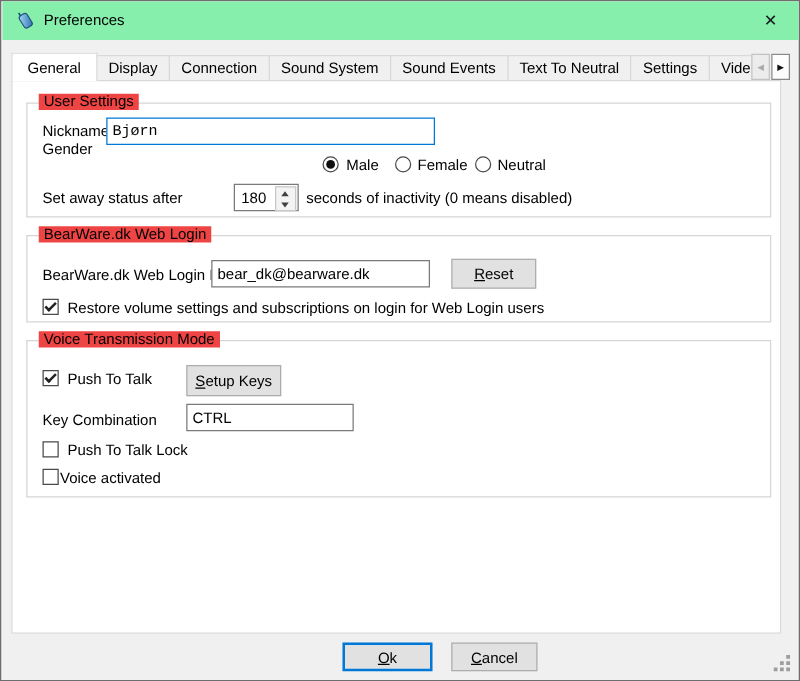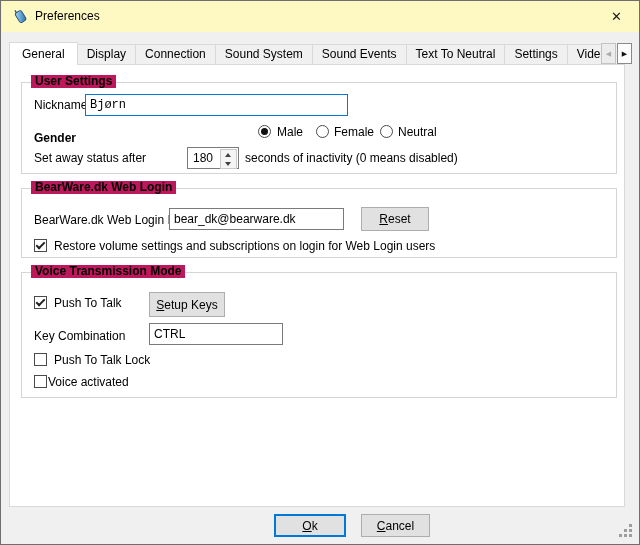--- a/index.html
+++ b/index.html
@@ -3,21 +3,21 @@
 <meta charset="utf-8">
 <style>
   html,body{margin:0;padding:0;background:#d4d4d4;}
   .window{
     position:relative;width:640px;height:545px;box-sizing:border-box;
     background:#f0f0f0;border:1px solid #6e6e6e;
     font-family:"Liberation Sans", sans-serif;font-size:12px;color:#000;
     overflow:hidden;
   }
   
-  .titlebar{position:absolute;left:1px;top:0;width:637px;height:31px;background:#fef9c3;}
+  .titlebar{position:absolute;left:1px;top:0;width:637px;height:31px;background:#86efac;}
   .app-icon{position:absolute;left:10px;top:7px;width:16px;height:16px;}
   .title-text{position:absolute;left:33px;top:0;height:31px;line-height:31px;}
   .close-btn{position:absolute;right:0;top:0;width:45px;height:31px;
     display:flex;align-items:center;justify-content:center;font-size:13px;color:#1a1a1a;cursor:default;}
   
   .tabbar{position:absolute;left:8px;top:41px;width:592px;height:23px;
     display:flex;align-items:flex-end;overflow:hidden;white-space:nowrap;}
   .tab{flex:none;height:20px;line-height:19px;padding:0 9px;margin-bottom:1px;
     background:#f0f0f0;border:1px solid #d9d9d9;border-bottom:none;box-sizing:border-box;
     margin-right:-1px;}
@@ -26,21 +26,21 @@
   .tab-scrollers{position:absolute;left:600px;top:42px;height:21px;display:flex;z-index:3;}
   .scroller{width:15px;height:21px;box-sizing:border-box;display:flex;align-items:center;
     justify-content:center;font-size:7px;}
   .scroller.left{background:#ececec;border:1px solid #c3c3c3;color:#ababab;}
   .scroller.right{background:#fdfdfd;border:1px solid #8a8a8a;color:#111;margin-left:1px;}
   
   .pane{position:absolute;left:8px;top:63px;width:616px;height:443px;box-sizing:border-box;
     background:#ffffff;border:1px solid #d9d9d9;}
   
   .group{position:absolute;box-sizing:border-box;border:1px solid #d5d5d5;}
-  .group-title{position:absolute;background:#be185d;padding:0 4px;line-height:13px;font-weight:bold;}
+  .group-title{position:absolute;background:#ef4444;padding:0 4px;line-height:13px;}
   .lbl{position:absolute;line-height:14px;white-space:nowrap;}
   
   .textfield{position:absolute;box-sizing:border-box;height:22px;background:#fff;
     border:1px solid #7a7a7a;font-family:"Liberation Sans",sans-serif;font-size:12px;
     padding:0 4px;margin:0;color:#000;outline:none;}
   .textfield.focused{border:1px solid #0078d7;}
   .btn{position:absolute;box-sizing:border-box;background:#e1e1e1;border:1px solid #adadad;
     font-family:"Liberation Sans",sans-serif;font-size:12px;color:#000;
     display:flex;align-items:center;justify-content:center;padding:0;}
   .btn.default{border:2px solid #0078d7;}
@@ -108,21 +108,21 @@
   </div>
 
   <div class="pane"></div>
 
   <div class="group" style="left:20px;top:81px;width:596px;height:92px;"></div>
   <span class="group-title" style="left:30px;top:74px;">User Settings</span>
 
   <span class="lbl" style="left:33px;top:97px;">Nickname</span>
   <input class="textfield focused" style="left: 84px; top: 93px; width: 263px; font-family: Liberation Mono, monospace;" value="Bjørn">
 
-  <span class="lbl" style="left:33px;top:130px;font-weight:bold;">Gender</span>
+  <span class="lbl" style="left:33px;top:111px;">Gender</span>
   <span class="radio checked" style="left:257px;top:124px;"></span>
   <span class="lbl" style="left:276px;top:124px;">Male</span>
   <span class="radio" style="left:315px;top:124px;"></span>
   <span class="lbl" style="left:333px;top:124px;">Female</span>
   <span class="radio" style="left:379px;top:124px;"></span>
   <span class="lbl" style="left:397px;top:124px;">Neutral</span>
 
   <span class="lbl" style="left:33px;top:150px;">Set away status after</span>
   <div class="spinbox">
     <span class="spin-value">180</span>

